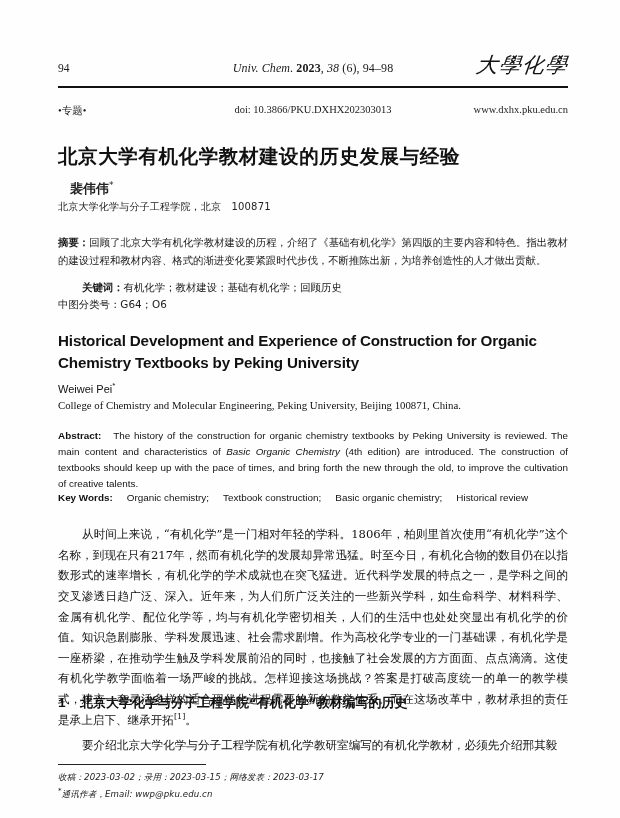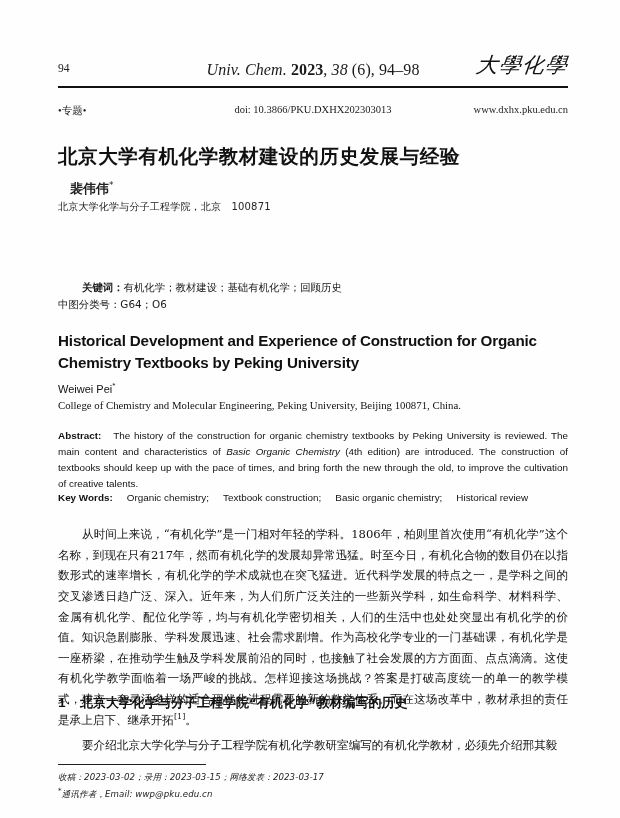--- a/index.html
+++ b/index.html
@@ -31,21 +31,21 @@
     top: 4px;
     font-size: 11.5px;
     font-family: "Liberation Serif", serif;
   }
   .runhead-cite {
     position: absolute;
     left: 0;
     right: 0;
     top: 3px;
     text-align: center;
-    font-size: 16px;
+    font-size: 12px;
     letter-spacing: 0.1px;
   }
   .runhead-cite .jr { font-style: italic; }
   .runhead-cite .yr { font-weight: bold; font-style: normal; }
   .runhead-cite .vol { font-style: italic; }
   .runhead-cite .rest { font-style: normal; }
 
   .logo {
     position: absolute;
     right: 0;
@@ -296,20 +296,23 @@
     <span class="col-c">doi: 10.3866/PKU.DXHX202303013</span>
     <span class="col-r">www.dxhx.pku.edu.cn</span>
   </div>
 
   <div class="cn-title">北京大学有机化学教材建设的历史发展与经验</div>
   <div class="cn-author">
     <span>裴伟伟</span><span class="star">*</span>
   </div>
   <div class="cn-affil">北京大学化学与分子工程学院，北京　100871</div>
 
+  <div class="cn-abs">
+    <span class="lbl">摘要：</span><span>回顾了北京大学有机化学教材建设的历程，介绍了《基础有机化学》第四版的主要内容和特色。指出教材的建设过程和教材内容、格式的渐进变化要紧跟时代步伐，不断推陈出新，为培养创造性的人才做出贡献。</span>
+  </div>
   <div class="cn-kw">
     <span class="lbl">关键词：</span><span>有机化学；教材建设；基础有机化学；回顾历史</span>
   </div>
   <div class="cn-clc">
     <span class="lbl">中图分类号：</span><span>G64；O6</span>
   </div>
 
   <div class="en-title">Historical Development and Experience of Construction for Organic Chemistry Textbooks by Peking University</div>
   <div class="en-author">
     <span>Weiwei Pei</span><span class="star">*</span>

